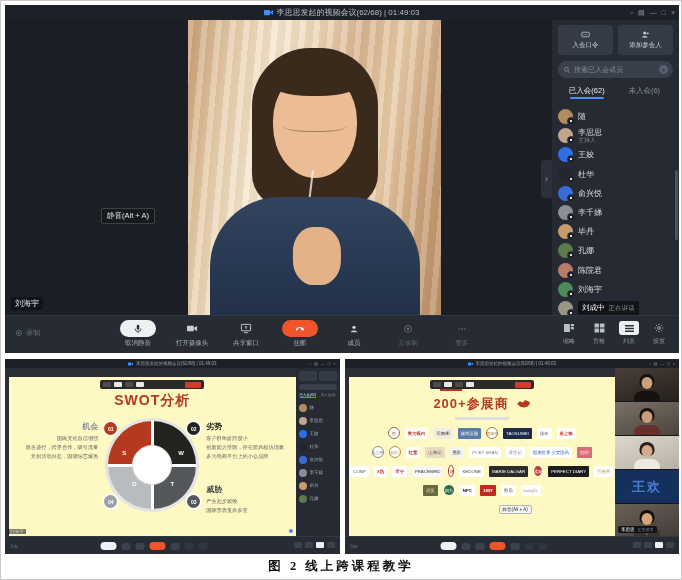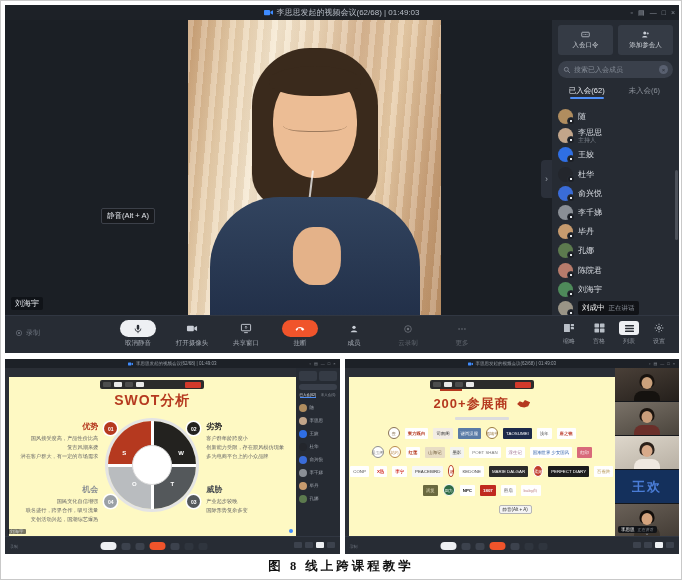--- a/index.html
+++ b/index.html
@@ -477,26 +477,20 @@
             <div class="ptoolbar">
               <span class="pseg"></span>
               <span class="pseg lite"></span>
               <span class="pseg"></span>
               <span class="pseg lite"></span>
               <span class="pstop"></span>
             </div>
             <div class="swot-h">SWOT分析</div>
             <div class="swot-grid">
               <div class="scol left" id="swot-left">
-                  <div class="sblock">
-                    <div class="slabel" style="color: rgb(181, 57, 31);">优势</div>
-                    <div class="sline">国风接受度高，产品性价比高</div>
-                    <div class="sline">复古风潮来袭</div>
-                    <div class="sline">潜在客户群大，有一定的市场需求</div>
-                  </div>
                   <div class="sblock">
                     <div class="slabel" style="color: rgb(138, 143, 147);">机会</div>
                     <div class="sline">国民文化自信增强</div>
                     <div class="sline">联名盛行，跨界合作，吸引流量</div>
                     <div class="sline">文创活动兴起，国潮综艺爆热</div>
                   </div>
                 </div>
               <div class="donut-wrap">
                 <div id="donut" class="donut">
                   <span class="dcenter"></span>
@@ -716,14 +710,14 @@
         <div class="mini-tb-right">
             <span class="mlay"></span>
             <span class="mlay"></span>
             <span class="mlay active"></span>
             <span class="mlay"></span>
           </div>
       </div>
     </div>
   </div>
 
-  <div id="caption">图 8 线上跨课程教学</div>
+  <div id="caption">图 2 线上跨课程教学</div>
 </div>
 
 </body></html>

